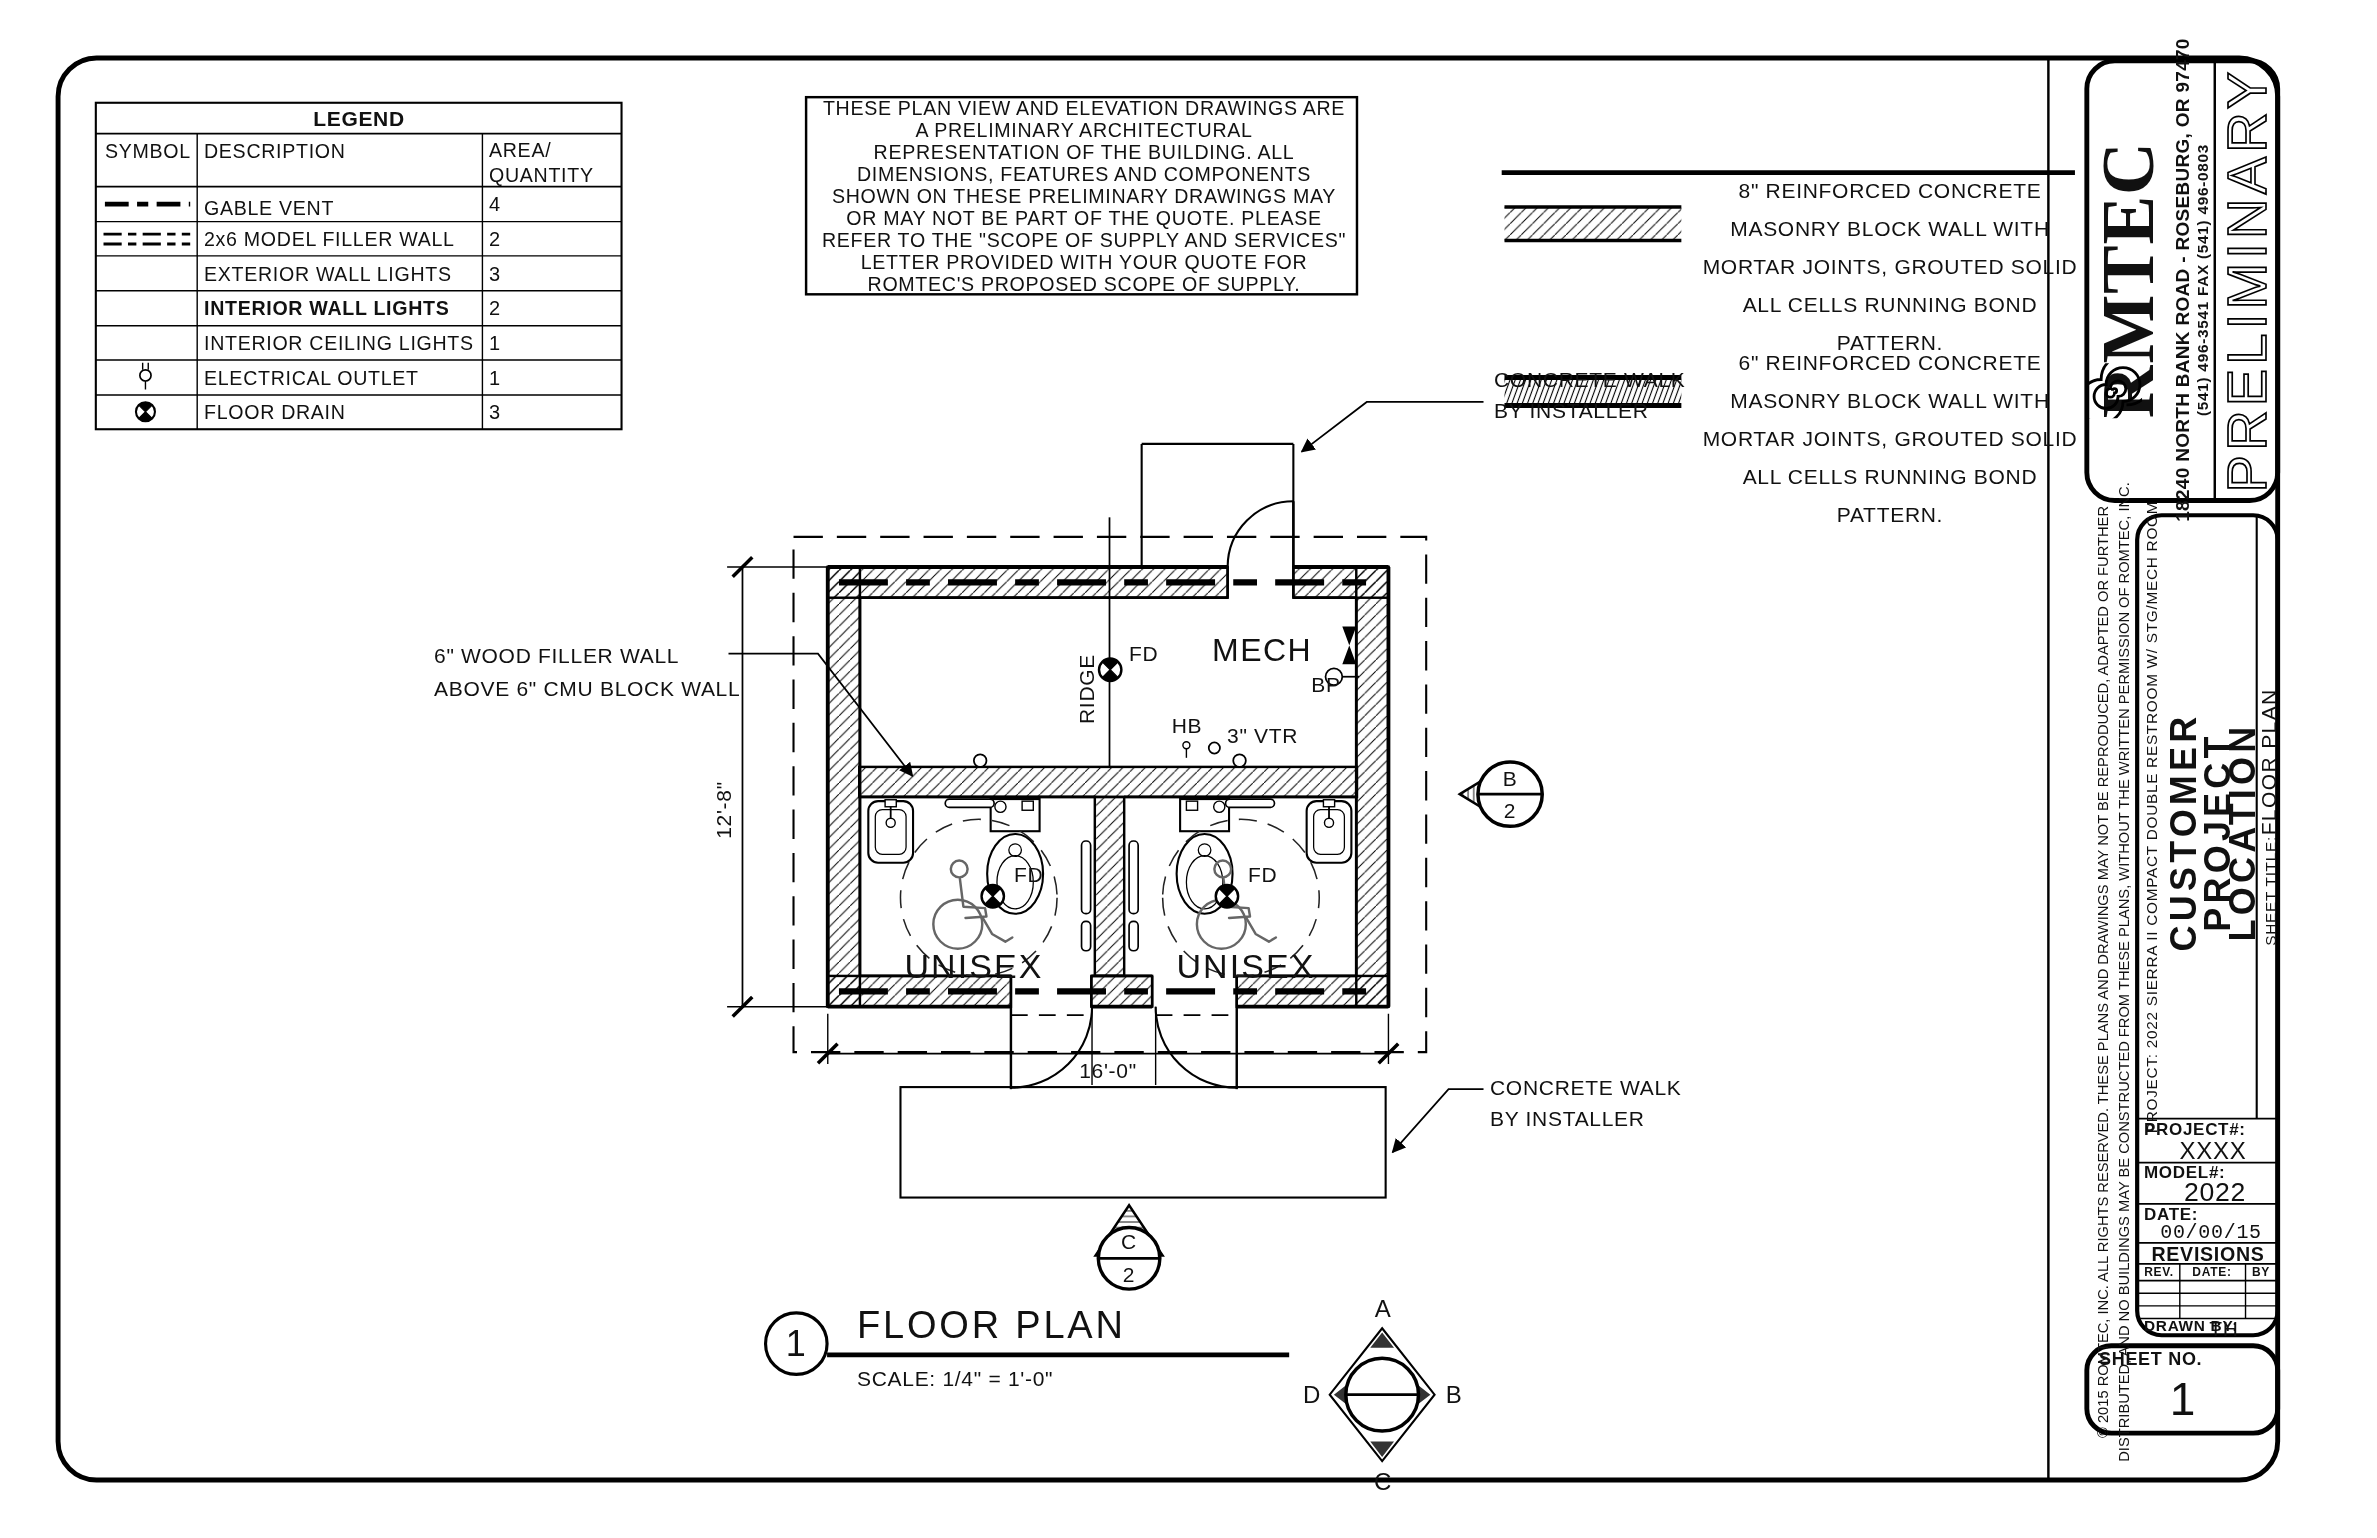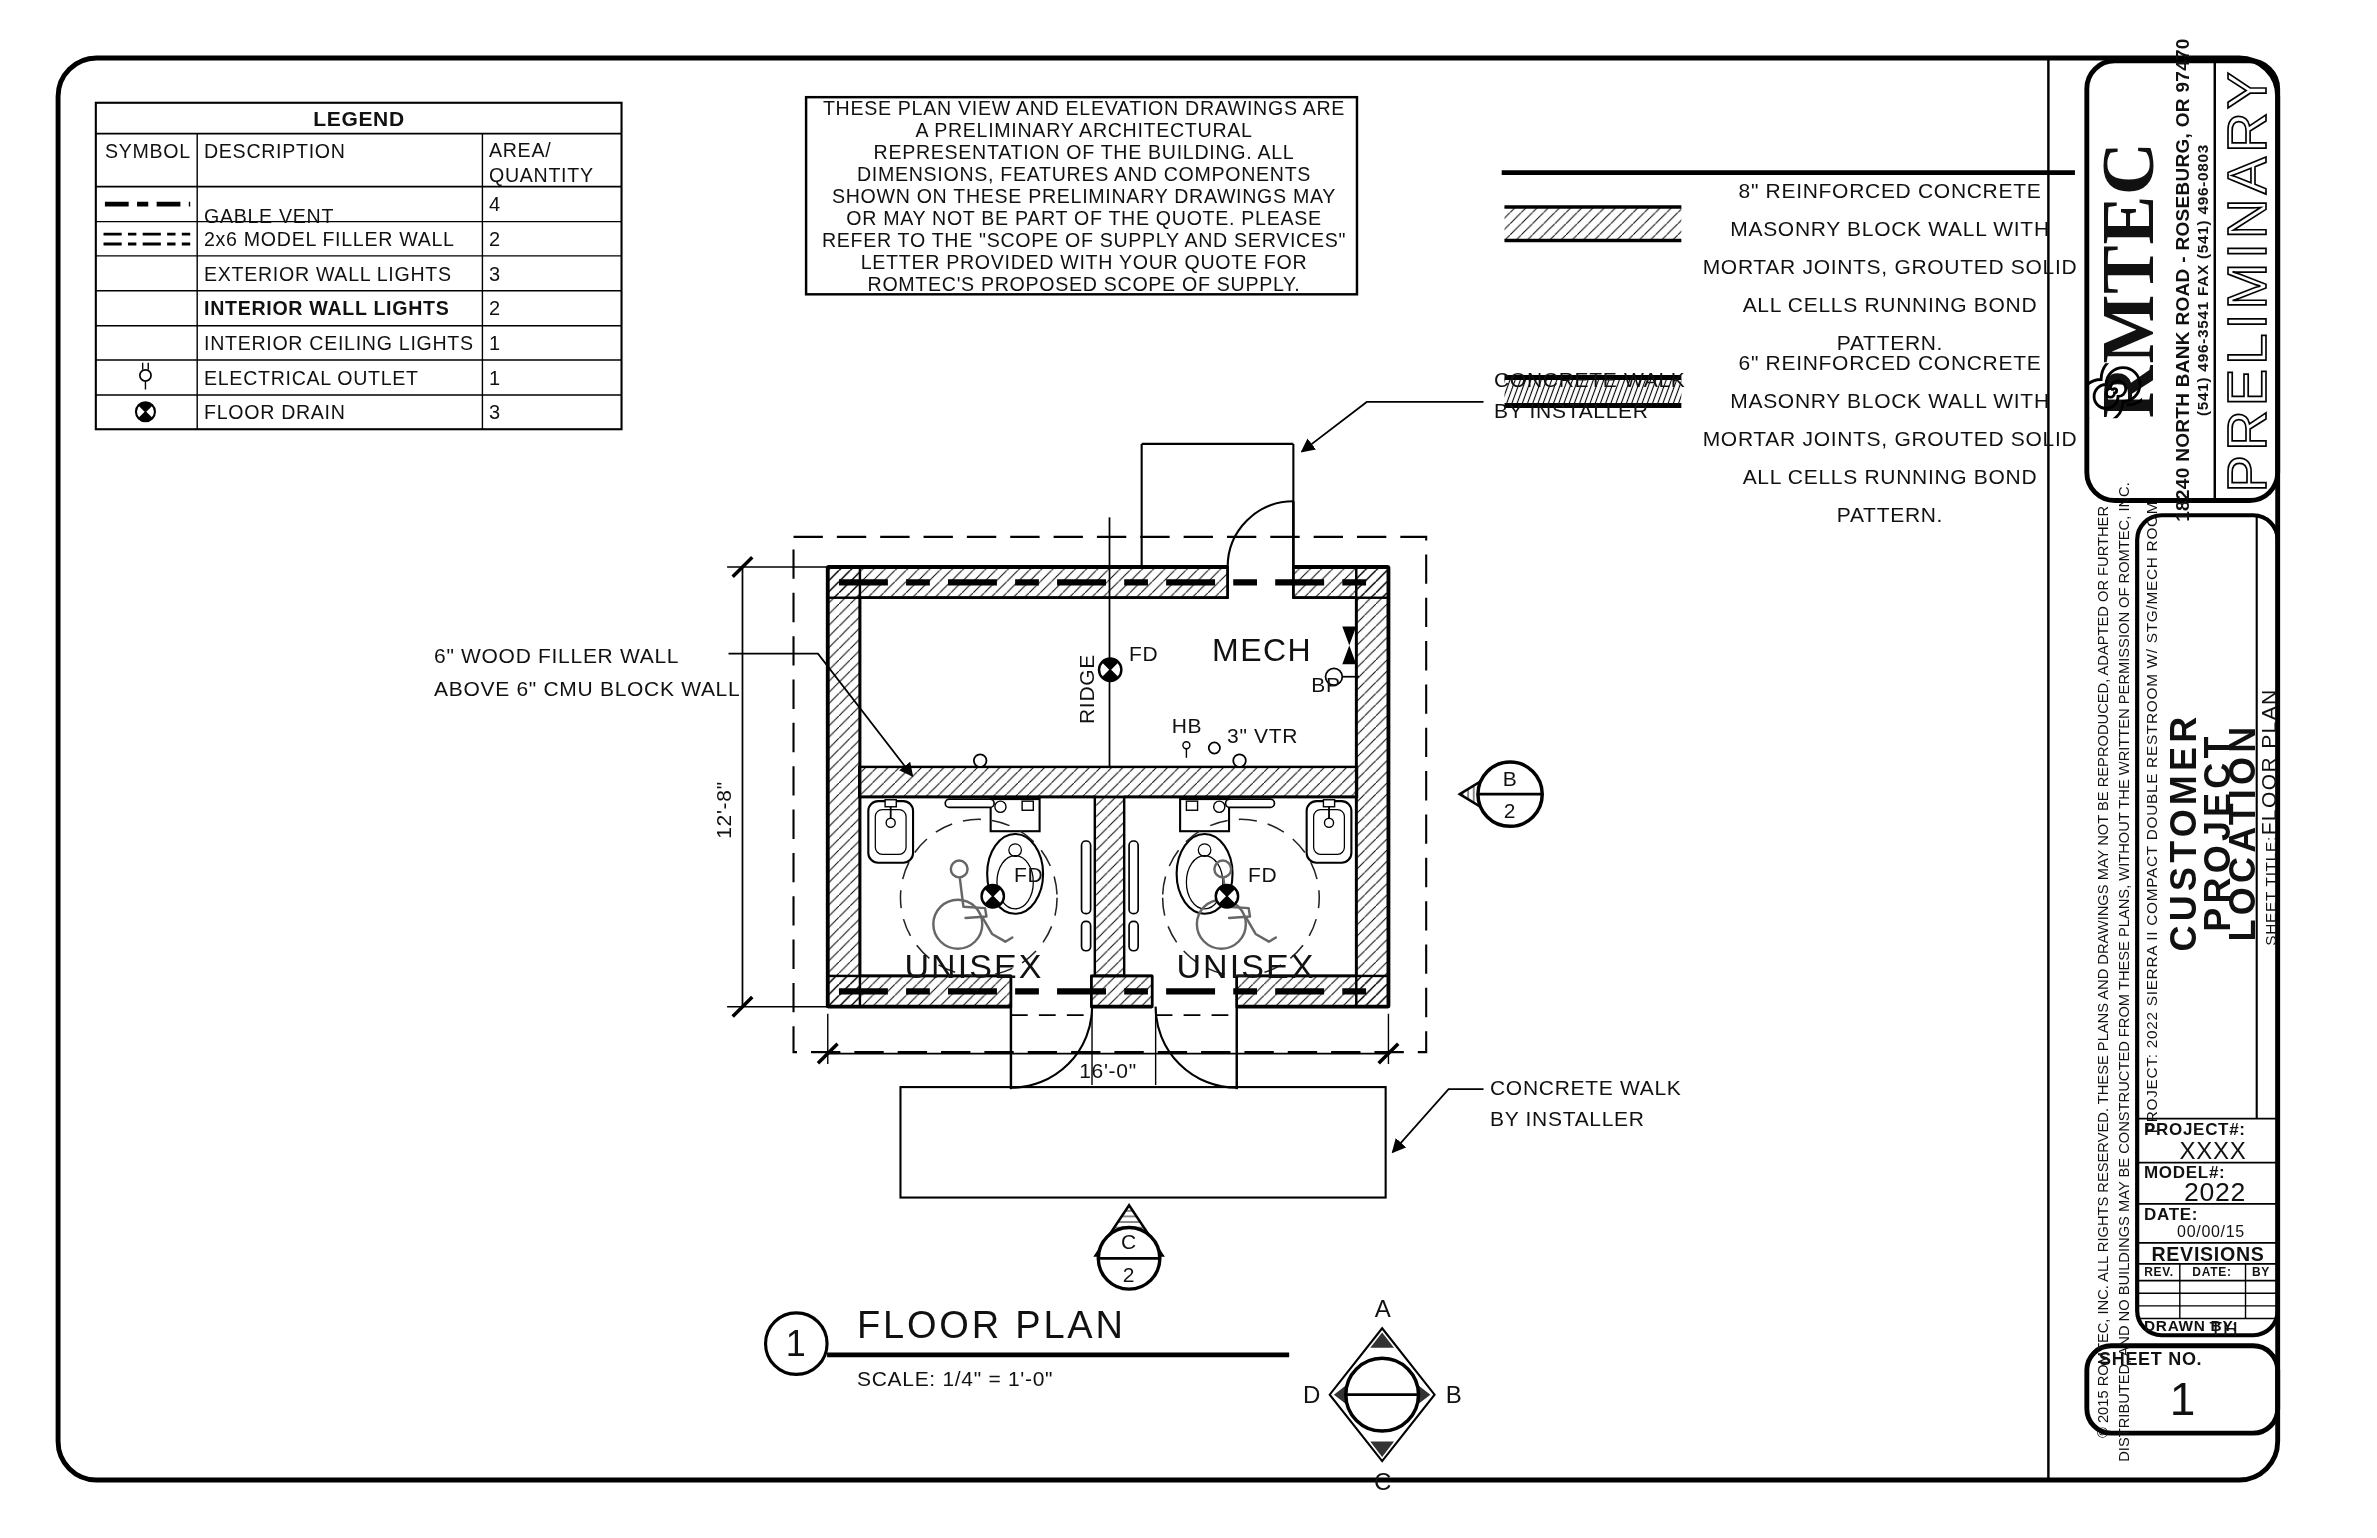--- a/index.html
+++ b/index.html
@@ -213,21 +213,21 @@
     <rect x="2985" y="1925" width="273" height="125" rx="35" stroke-width="7"></rect>
   </g>
 </svg>
 
 <div class="t b" style="left:359px;top:119px;font-size:21px;">LEGEND</div>
 <div class="t tl" style="left:105px;top:151px;font-size:19.6px;">SYMBOL</div>
 <div class="t tl" style="left:204px;top:151px;font-size:19.6px;">DESCRIPTION</div>
 <div class="t tl" style="left:489px;top:150px;font-size:19.6px;">AREA/</div>
 <div class="t tl" style="left:489px;top:175px;font-size:19.6px;">QUANTITY</div>
 
-<div class="t tl" style="left:204px;top:216px;font-size:19.6px;">GABLE VENT</div>
+<div class="t tl" style="left:204px;top:208px;font-size:19.6px;">GABLE VENT</div>
 <div class="t tl" style="left:489px;top:204px;font-size:20px;">4</div>
 <div class="t tl" style="left:204px;top:239px;font-size:19.6px;">2x6 MODEL FILLER WALL</div>
 <div class="t tl" style="left:489px;top:239px;font-size:20px;">2</div>
 <div class="t tl" style="left:204px;top:274px;font-size:19.6px;">EXTERIOR WALL LIGHTS</div>
 <div class="t tl" style="left:489px;top:274px;font-size:20px;">3</div>
 <div class="t tl" style="left:204px;top:308px;font-size:19.6px;font-weight:bold;">INTERIOR WALL LIGHTS</div>
 <div class="t tl" style="left:489px;top:308px;font-size:20px;">2</div>
 <div class="t tl" style="left:204px;top:343px;font-size:19.6px;">INTERIOR CEILING LIGHTS</div>
 <div class="t tl" style="left:489px;top:343px;font-size:20px;">1</div>
 <div class="t tl" style="left:204px;top:378px;font-size:19.6px;">ELECTRICAL OUTLET</div>
@@ -299,21 +299,21 @@
 <div class="t rot" style="left:2269px;top:817px;font-size:0;">
   <span style="font-size:15.4px;">SHEET TITLE:</span>
   <span style="font-size:21px;letter-spacing:1.4px;">FLOOR PLAN</span>
 </div>
 
 <div class="t tl b" style="left:2144px;top:1130px;font-size:17px;">PROJECT#:</div>
 <div class="t" style="left:2213px;top:1151px;font-size:24px;">XXXX</div>
 <div class="t tl b" style="left:2144px;top:1173px;font-size:17px;">MODEL#:</div>
 <div class="t" style="left:2215px;top:1192px;font-size:26.6px;">2022</div>
 <div class="t tl b" style="left:2144px;top:1215px;font-size:17px;">DATE:</div>
-<div class="t" style="left:2211px;top:1232px;font-size:16px;">00/00/15</div>
+<div class="t" style="left:2211px;top:1232px;font-size:20px;font-family:Liberation Mono, monospace;">00/00/15</div>
 <div class="t b" style="left:2208px;top:1254px;font-size:19.6px;">REVISIONS</div>
 <div class="t b" style="left:2159px;top:1273px;font-size:12px;">REV.</div>
 <div class="t b" style="left:2212px;top:1273px;font-size:12px;">DATE:</div>
 <div class="t b" style="left:2261px;top:1273px;font-size:12px;">BY</div>
 <div class="t tl b" style="left:2144px;top:1326px;font-size:15.4px;">DRAWN BY:</div>
 <div class="t" style="left:2224px;top:1329px;font-size:21px;">TH</div>
 
 <div class="t tl b" style="left:2099px;top:1359px;font-size:18px;">SHEET NO.</div>
 <div class="t" style="left:2183px;top:1399px;font-size:46px;">1</div>
 

